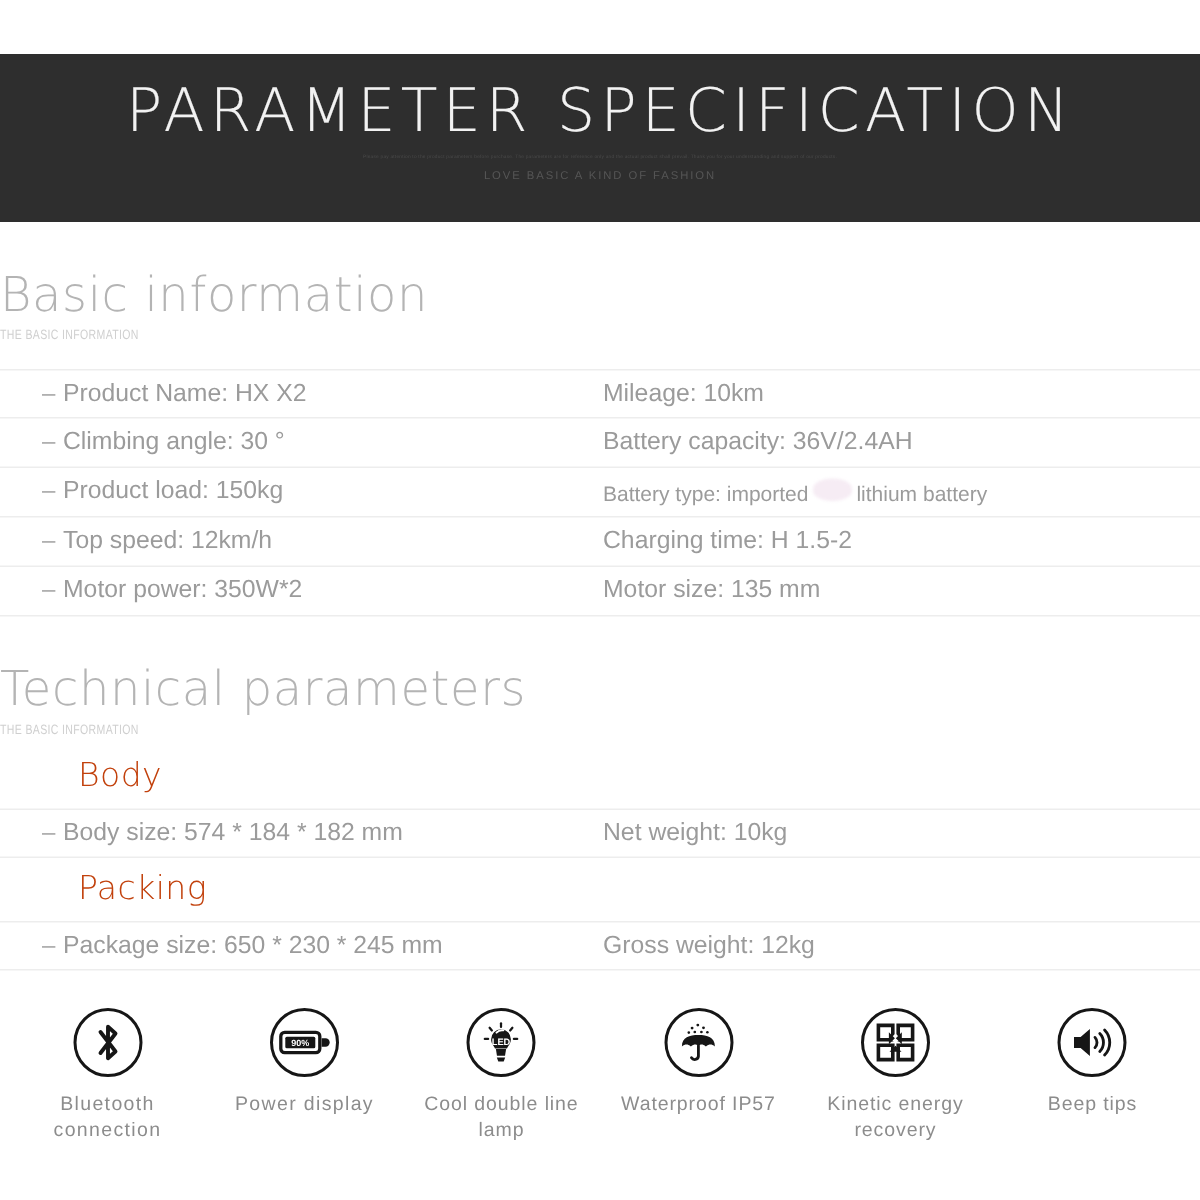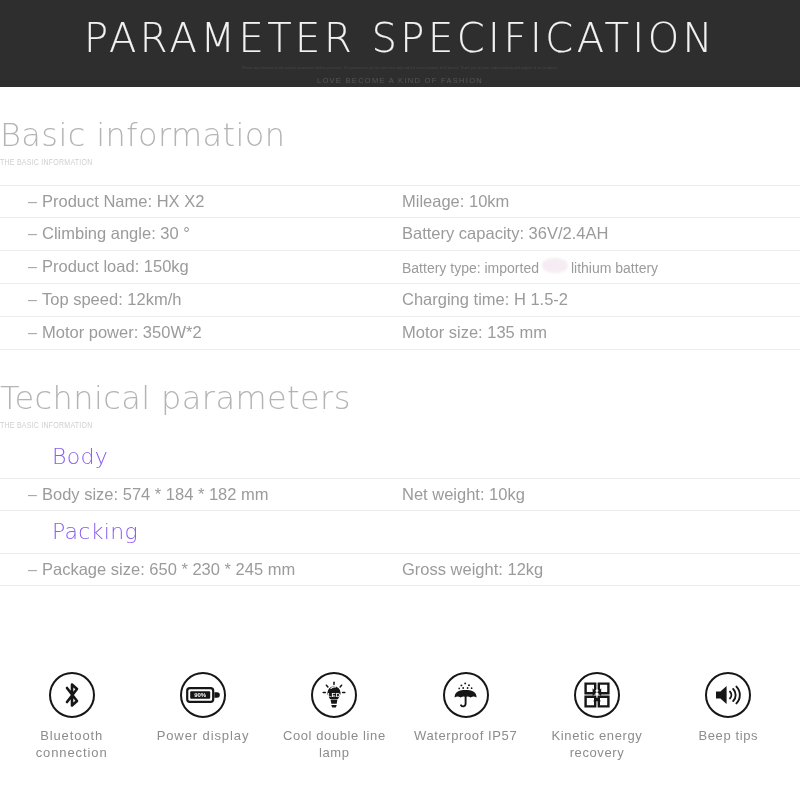--- a/index.html
+++ b/index.html
@@ -12,25 +12,26 @@
     width: 800px;
     height: 800px;
     font-family: "Liberation Sans", sans-serif;
     color: #8d8d8d;
     overflow: hidden;
     position: relative;
   }
 
   
   .banner {
-    height: 87px;
+    height: 112px;
     background: #2e2e2e;
     position: relative;
     text-align: center;
     overflow: hidden;
+    margin-top: 36px;
   }
   .banner-title {
     font-family: "DejaVu Sans", sans-serif;
     font-weight: 300;
     font-size: 40px;
     letter-spacing: 3.5px;
     color: #f2f2f2;
     line-height: 1;
     padding-top: 18px;
     -webkit-text-stroke: 0.1px #f2f2f2;
@@ -70,21 +71,21 @@
     letter-spacing: 0.3px;
     transform: scaleX(0.78);
     transform-origin: left center;
     margin-top: 3px;
     white-space: nowrap;
   }
   .sub-head {
     font-family: "DejaVu Sans", sans-serif;
     font-weight: 300;
     font-size: 22px;
-    color: #8b5cf6;
+    color: #c2410c;
     letter-spacing: 0.3px;
   }
 
   
   .rows { width: 800px; }
   .row {
     display: flex;
     align-items: center;
     height: 33px;
     border-bottom: 1px solid #ededed;
@@ -162,21 +163,21 @@
   }
   .feature.f1 .cap, .feature.f2 .cap { letter-spacing: 0.9px; }
   svg { display: block; }
 </style>
 </head>
 <body>
 
 <div class="banner">
   <div class="banner-title">PARAMETER SPECIFICATION</div>
   <div class="banner-micro">Please pay attention to the product parameters before purchase. The parameters are for reference only and the actual product shall prevail. Thank you for your understanding and support of our products.</div>
-  <div class="banner-sub">LOVE BECOME A KIND OF FASHION</div>
+  <div class="banner-sub">LOVE BASIC A KIND OF FASHION</div>
 </div>
 
 <div class="section" style="padding-top:30px;">
   <div class="sec-title">Basic information</div>
   <div class="sec-sub">THE BASIC INFORMATION</div>
 </div>
 
 <div class="rows" style="margin-top:18px;">
 
   <div class="row topline">

